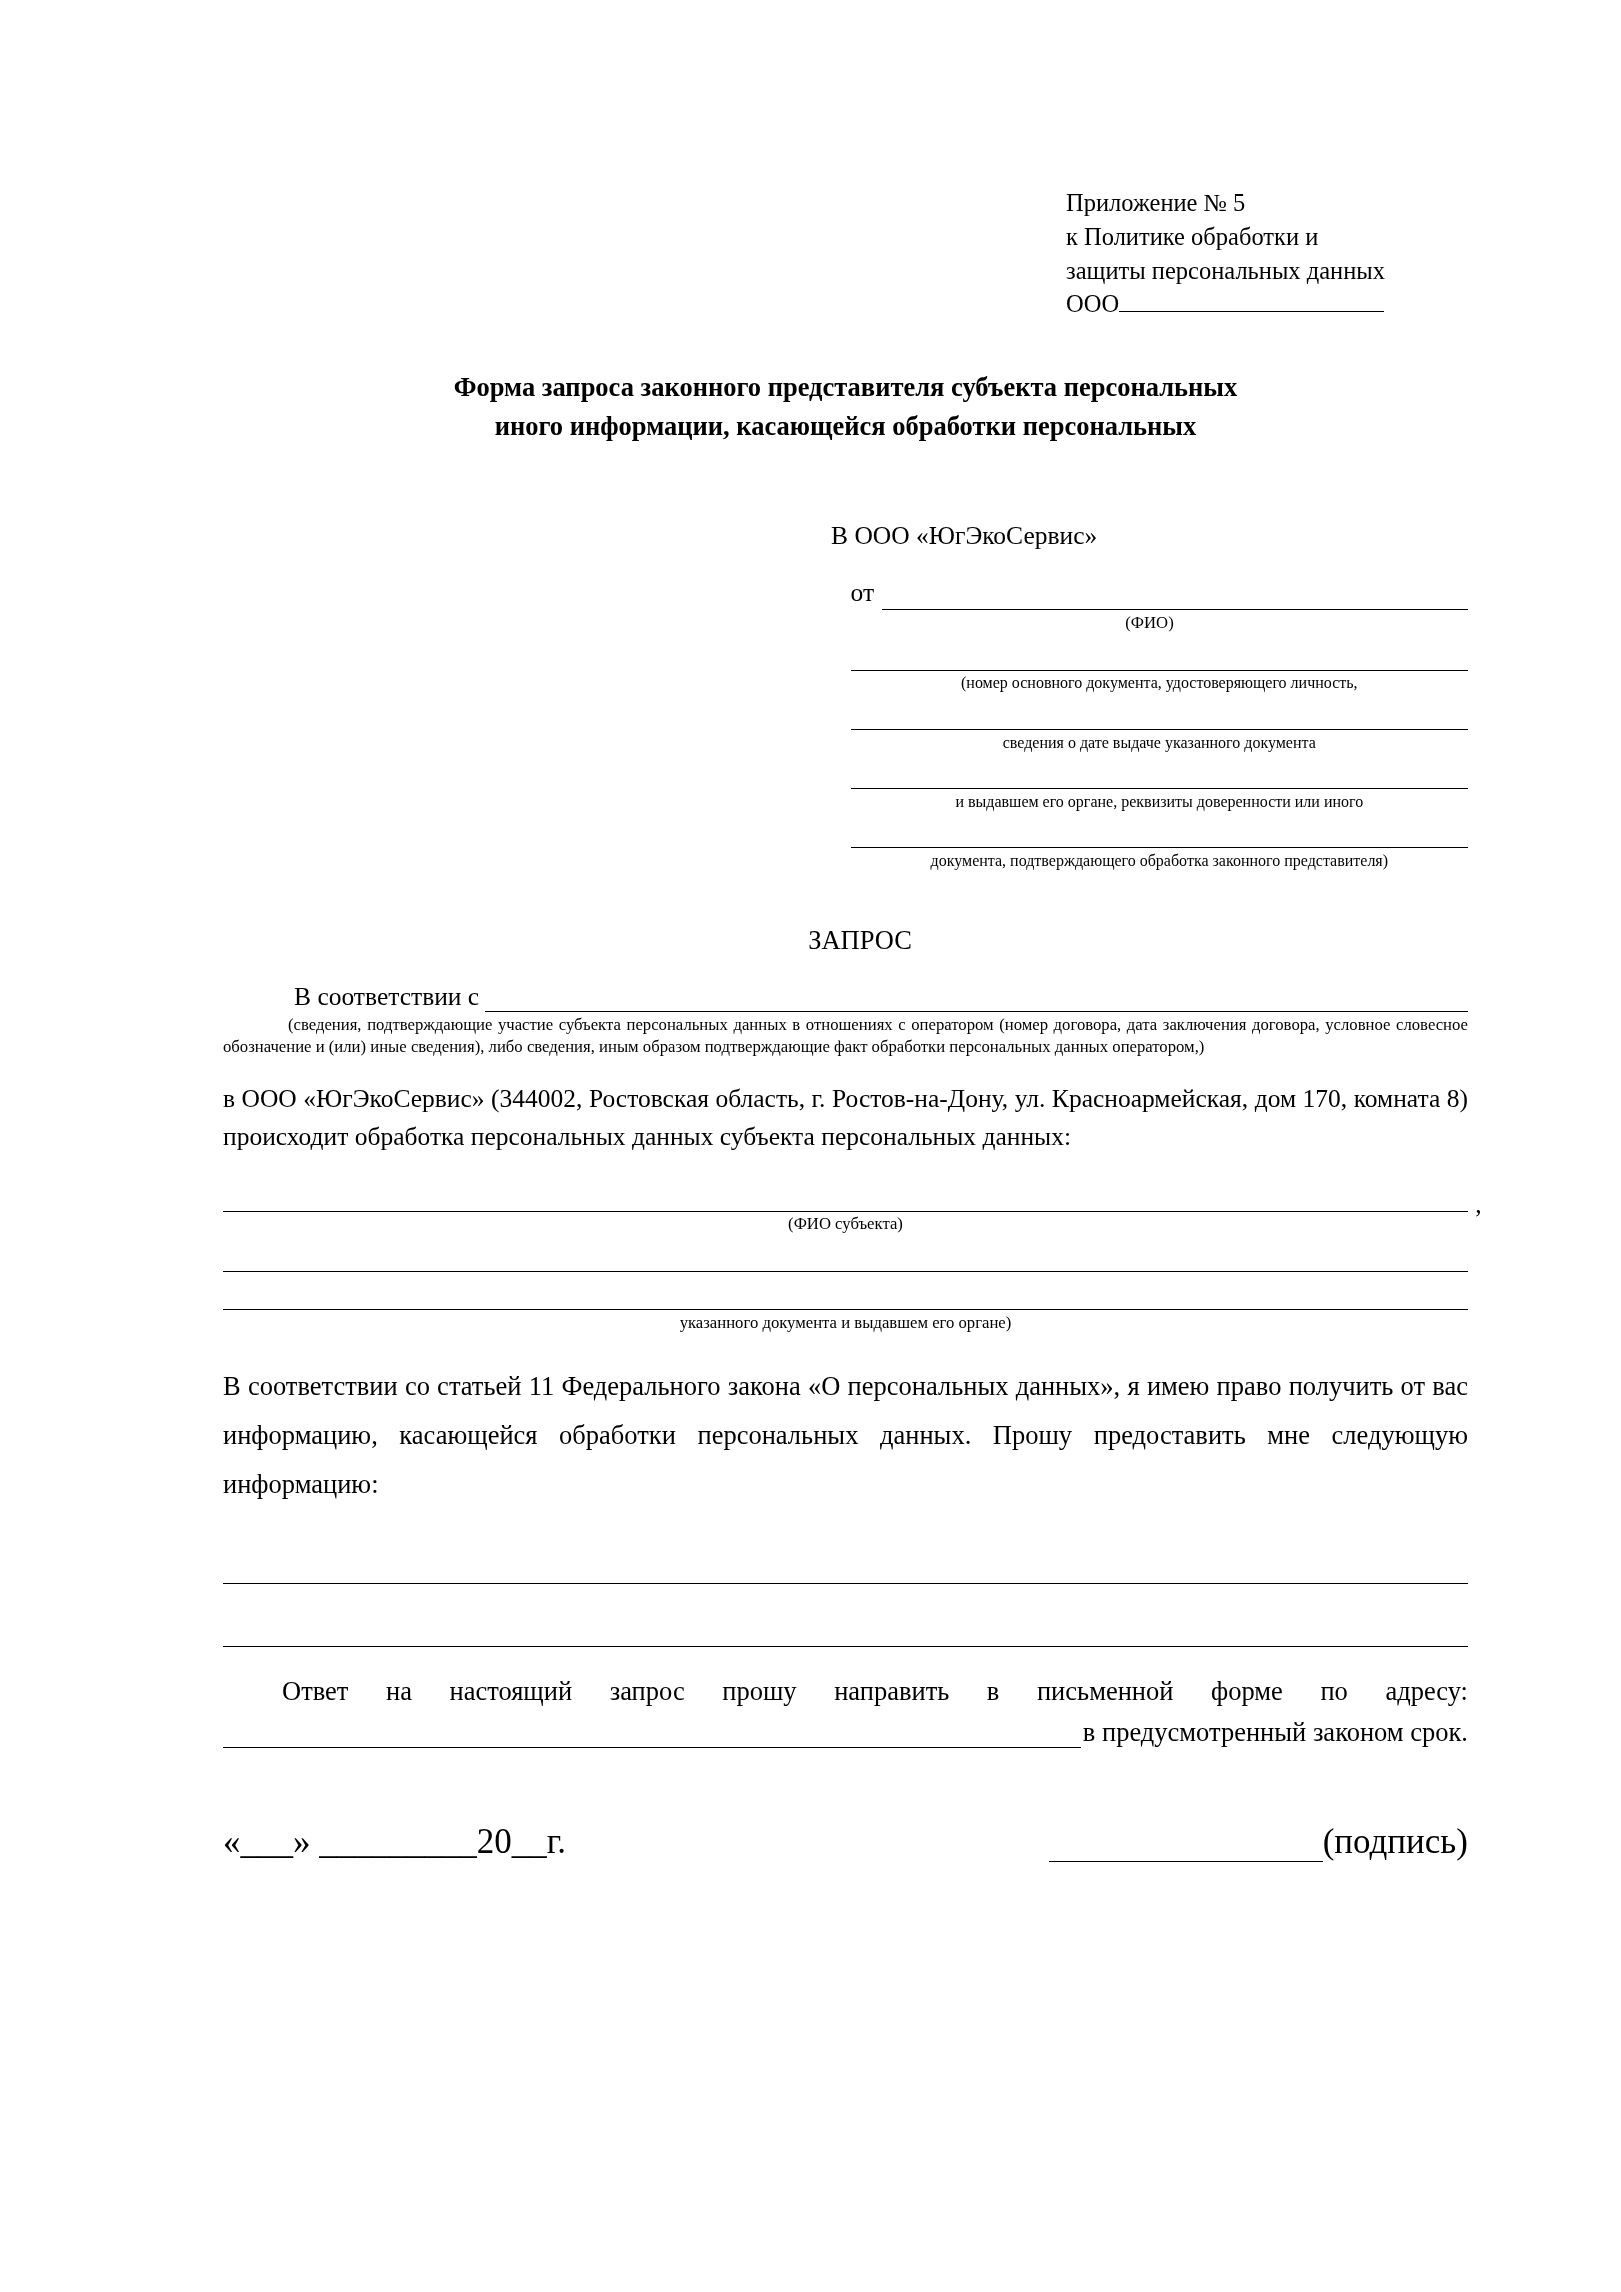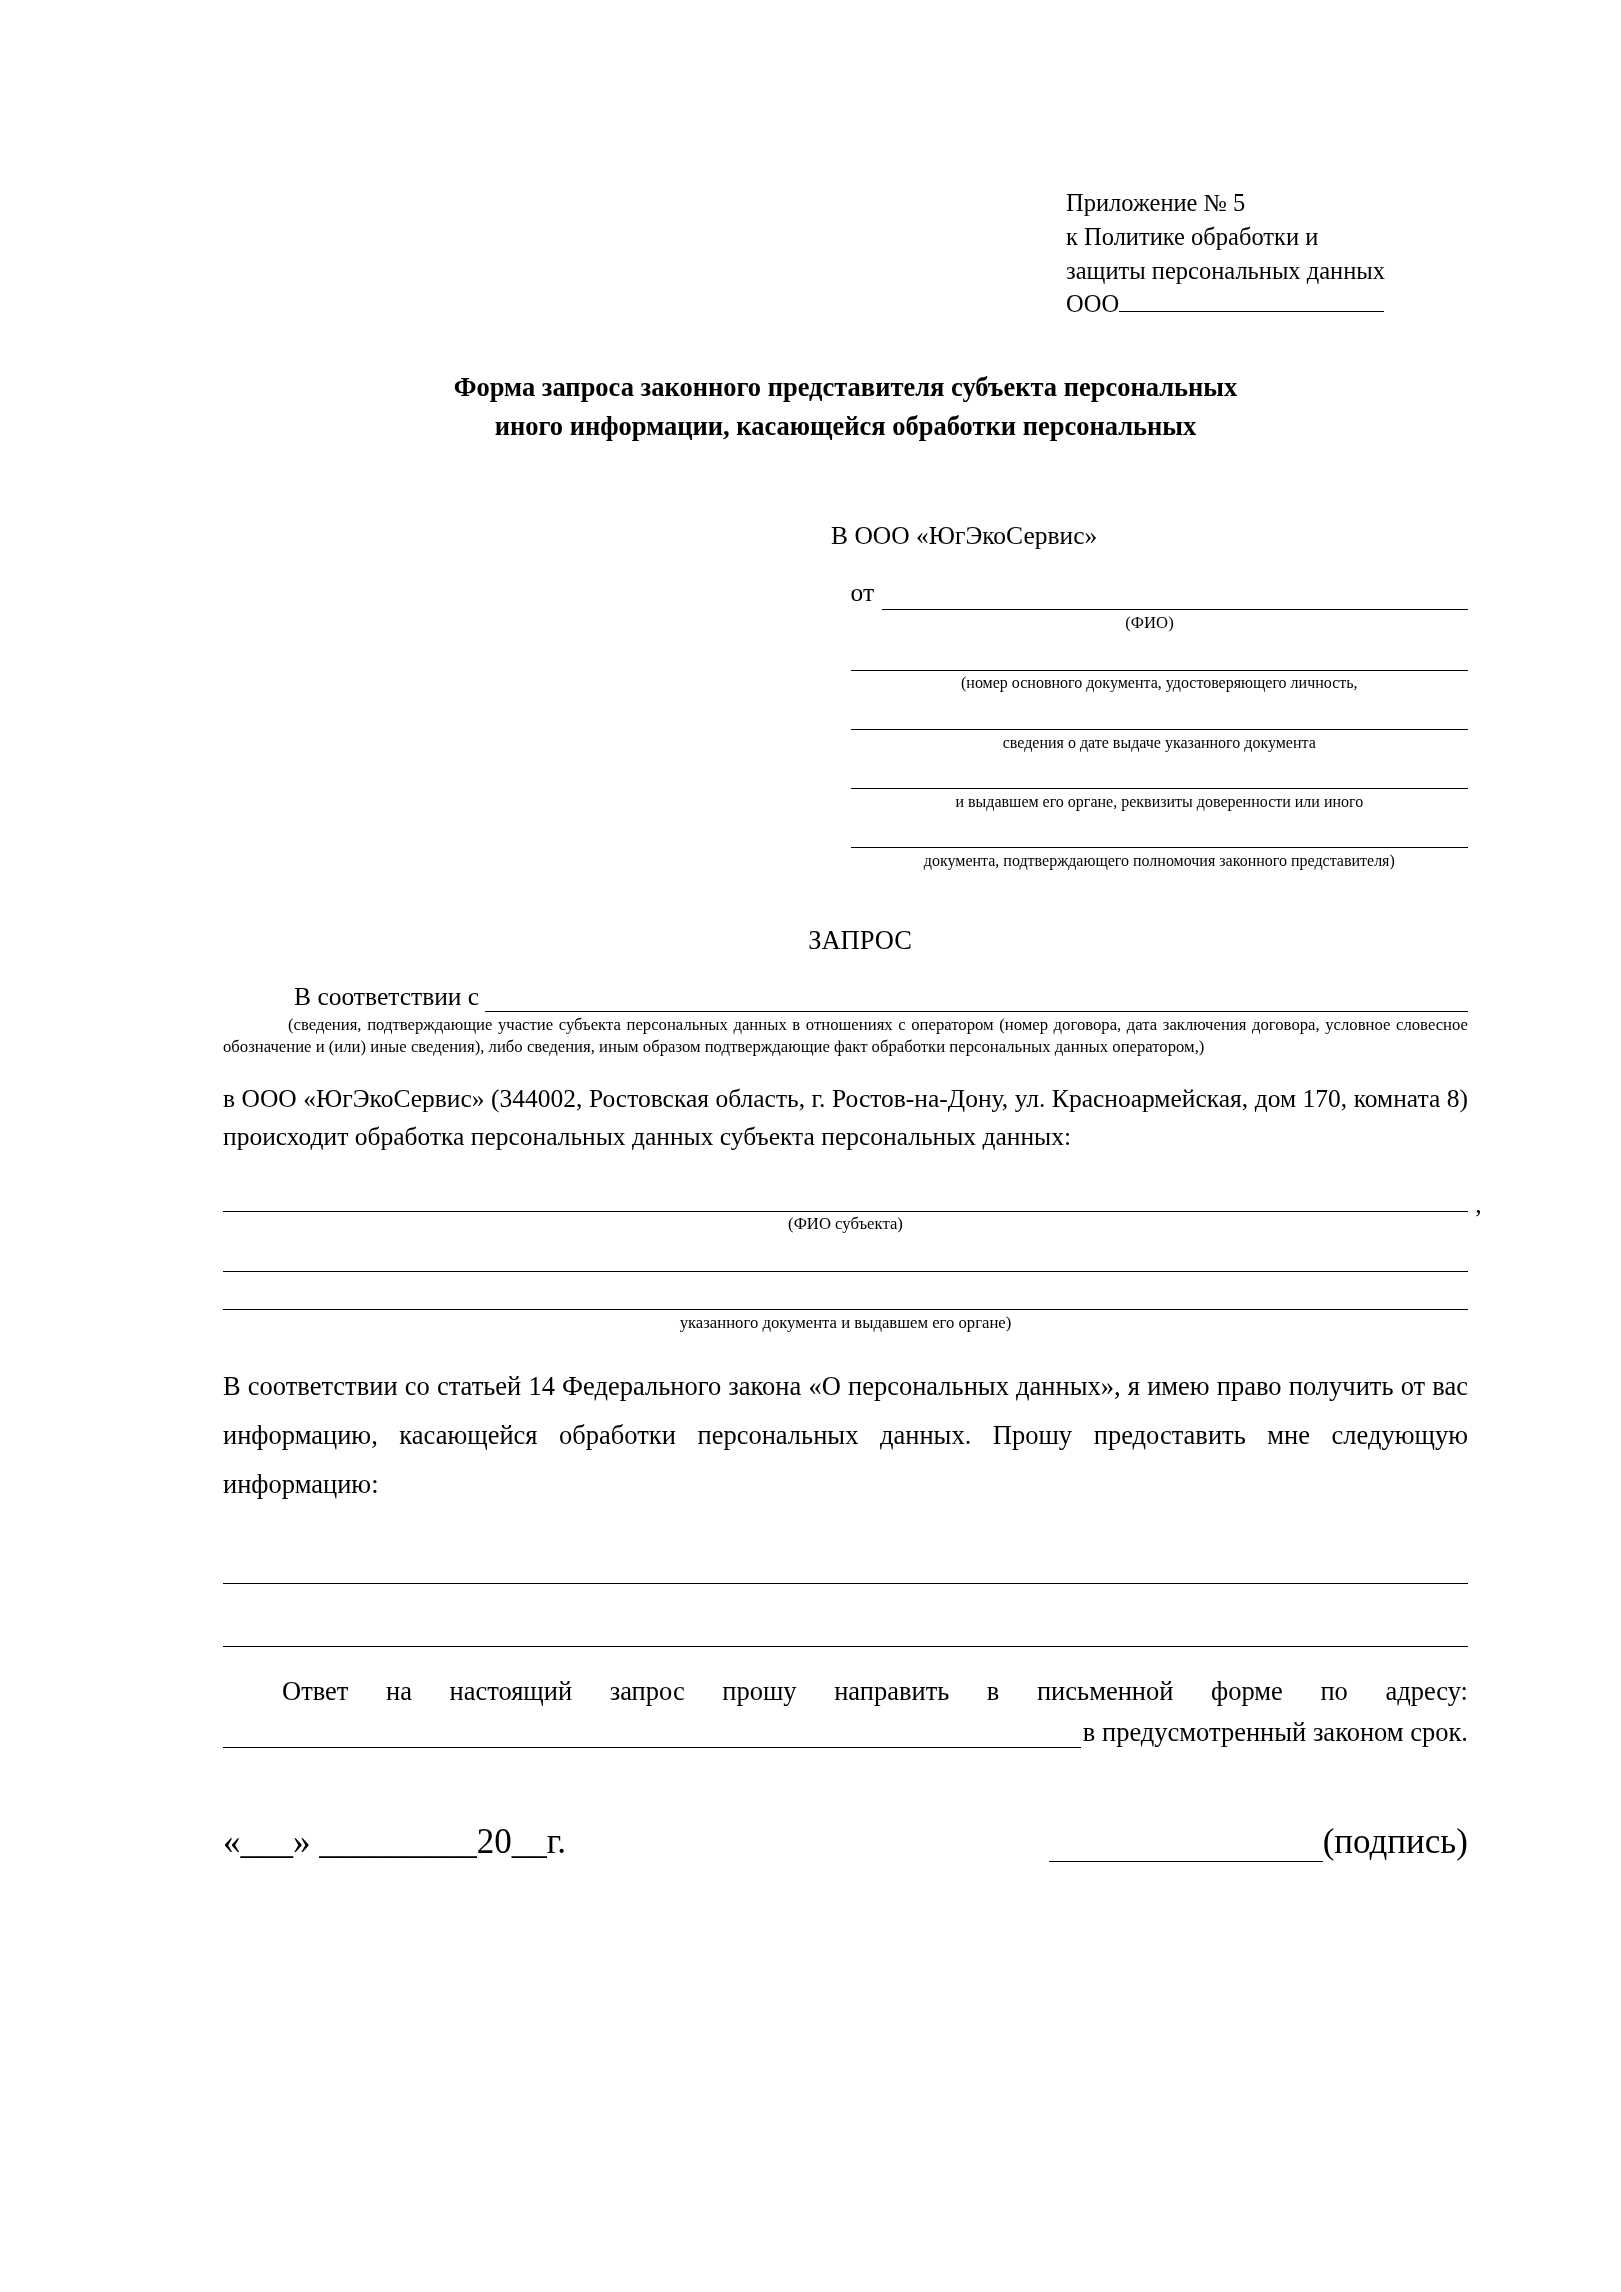--- a/index.html
+++ b/index.html
@@ -273,21 +273,21 @@
         <div class="caption sm">сведения о дате выдаче указанного документа</div>
       </div>
 
       <div class="under-block">
         <div class="fill-line"></div>
         <div class="caption sm">и выдавшем его органе, реквизиты доверенности или иного</div>
       </div>
 
       <div class="under-block">
         <div class="fill-line"></div>
-        <div class="caption sm">документа, подтверждающего полномочия законного представителя)</div>
+        <div class="caption sm">документа, подтверждающего обработка законного представителя)</div>
       </div>
     </div>
 
     <div class="request-head">ЗАПРОС</div>
 
     <div class="sootv-row">
       <span class="lbl">В соответствии с</span>
       <span class="fill-line"></span>
     </div>
     <div class="small-just"><span class="indent"></span><span>(сведения, подтверждающие участие субъекта персональных данных в отношениях с оператором (номер договора, дата заключения договора, условное словесное обозначение и (или) иные сведения), либо сведения, иным образом подтверждающие факт обработки персональных данных оператором,)</span></div>
@@ -299,21 +299,21 @@
           <span class="comma">,</span>
         </div>
       <div class="cap">(ФИО субъекта)</div>
 
       <div class="line-full"></div>
 
       <div class="line-full"></div>
       <div class="cap">указанного документа и выдавшем его органе)</div>
     </div>
 
-    <div class="para-just-wide">В соответствии со статьей 14 Федерального закона «О персональных данных», я имею право получить от вас информацию, касающейся обработки персональных данных. Прошу предоставить мне следующую информацию:</div>
+    <div class="para-just-wide">В соответствии со статьей 11 Федерального закона «О персональных данных», я имею право получить от вас информацию, касающейся обработки персональных данных. Прошу предоставить мне следующую информацию:</div>
 
     <div class="answer-line">
       <div class="line-full"></div>
     </div>
     <div class="answer-line2">
       <div class="line-full"></div>
     </div>
 
     <div class="answer-text">Ответ на настоящий запрос прошу направить в письменной форме по адресу:</div>
 

